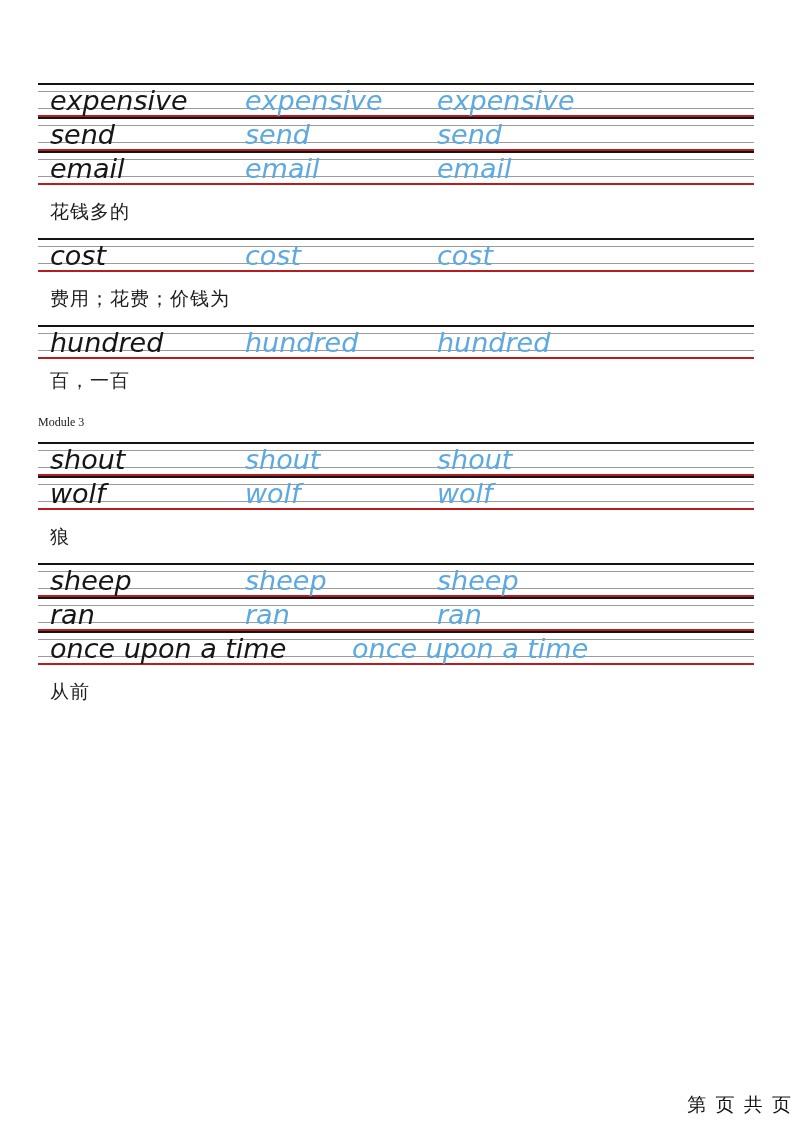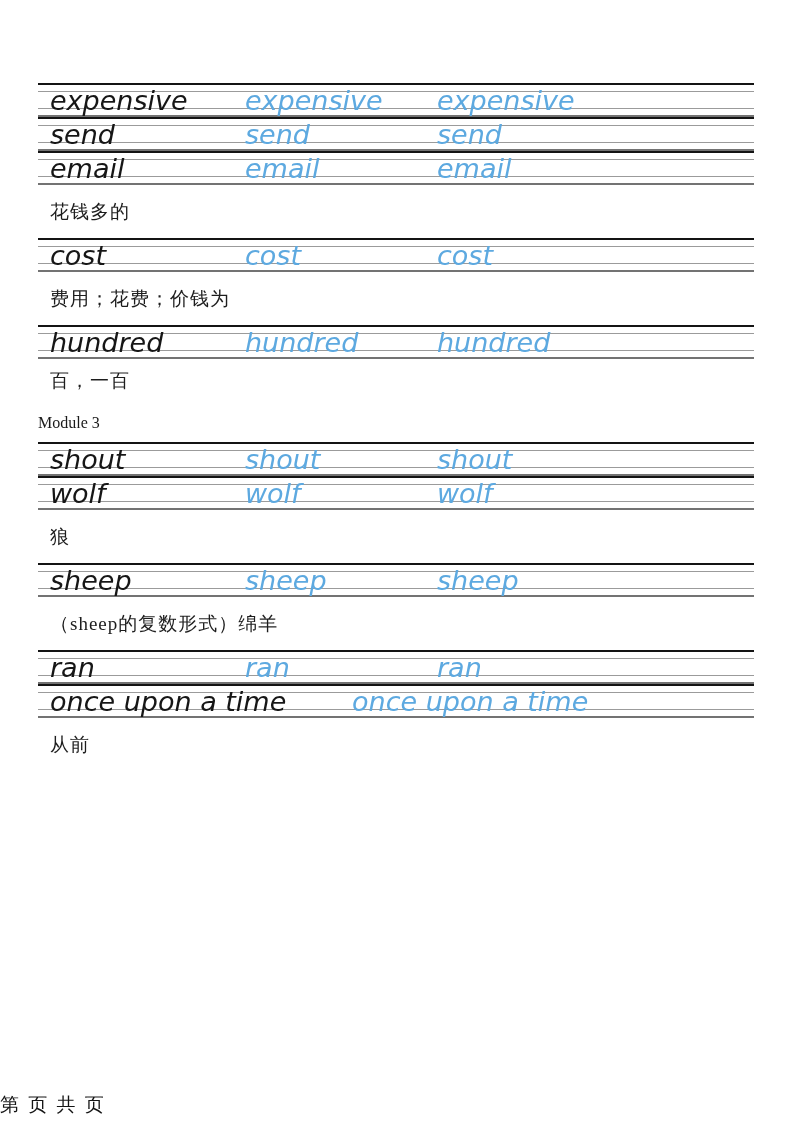--- a/index.html
+++ b/index.html
@@ -14,21 +14,21 @@
   .page {
     position: absolute;
     left: 38px; top: 83px;
     width: 716px;
   }
   
   .guide {
     position: relative;
     height: 34px;
     border-top: 2px solid #141414;
-    border-bottom: 2px solid #737373;
+    border-bottom: 2px solid #b91c1c;
   }
   .guide::before, .guide::after {
     content: "";
     position: absolute; left: 0; right: 0; height: 0;
     border-top: 1px solid #9b9b9b;
   }
   .guide::before { top: 6px; }
   .guide::after  { top: 23px; }
   .w {
     position: absolute;
@@ -50,28 +50,28 @@
     padding-left: 12px;
     font-size: 19px;
     letter-spacing: 1px;
     color: #1d1d1d;
     font-family: "Liberation Serif", "DejaVu Serif", serif;
   }
   .meaning.tight { height: 44px; }
   .module {
     height: 39px;
     display: flex; align-items: center;
-    font-size: 16px;
+    font-size: 12px;
     color: #1a1a1a;
     font-family: "Liberation Serif", "DejaVu Serif", serif;
   }
   .footer {
     position: absolute;
     left: 0; top: 1092px; width: 793px;
-    text-align: left;
+    text-align: right;
     font-size: 19px;
     letter-spacing: 2px;
     color: #141414;
     font-family: "Liberation Sans", "DejaVu Sans", sans-serif;
   }
 </style>
 </head>
 <body>
 
 <div class="page">
@@ -136,21 +136,20 @@
     </div>
     <div class="meaning">狼</div>
   </section>
 
   <section class="entry">
     <div class="guide">
       <span class="w wk">sheep</span>
       <span class="w b1">sheep</span>
       <span class="w b2">sheep</span>
     </div>
-    <div class="meaning">（sheep的复数形式）绵羊</div>
   </section>
 
   <section class="entry">
     <div class="guide">
       <span class="w wk">ran</span>
       <span class="w b1">ran</span>
       <span class="w b2">ran</span>
     </div>
   </section>
 

